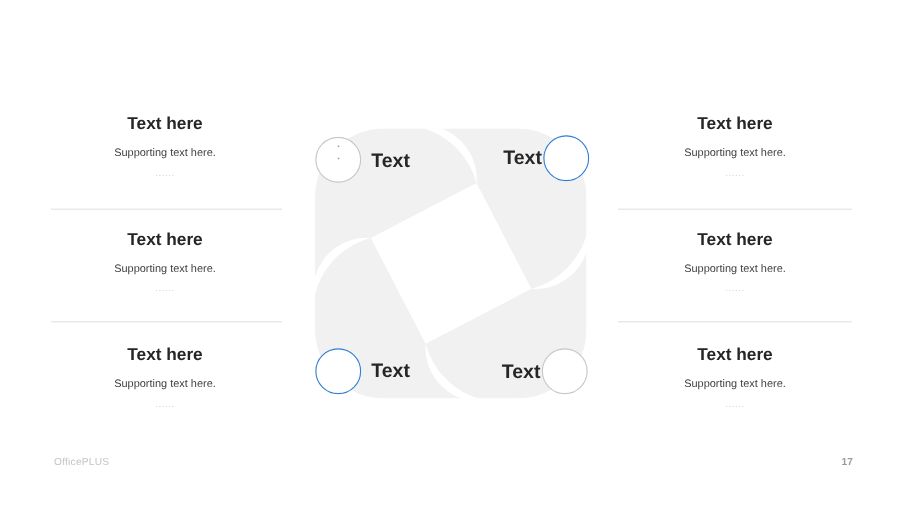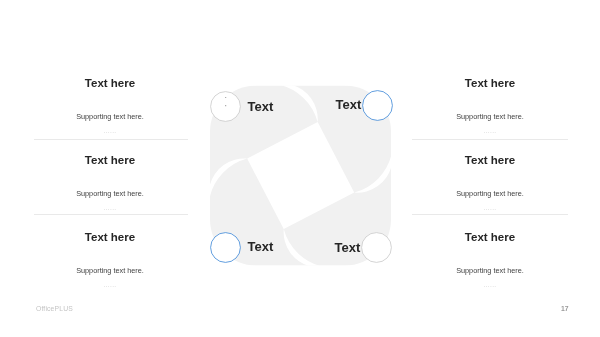--- a/index.html
+++ b/index.html
@@ -6,21 +6,21 @@
   body{width:600px;height:337px;background:#ffffff;overflow:hidden;
        font-family:"Liberation Sans",sans-serif;}
   .slide{position:relative;width:600px;height:337px;background:#fff;overflow:hidden;}
 
   
   .pinwheel{position:absolute;left:0;top:0;width:600px;height:337px;}
 
   
   .block{position:absolute;width:190px;text-align:center;}
   .block .title{font-size:11.5px;font-weight:bold;color:#262626;line-height:12px;}
-  .block .sub{font-size:7.3px;color:#3f3f3f;line-height:8px;margin-top:24px;}
+  .block .sub{font-size:7.3px;color:#3f3f3f;line-height:8px;margin-top:9px;}
   .block .dots{font-size:6.5px;color:#d2d2d2;letter-spacing:.35px;line-height:7px;margin-top:5.5px;}
   .divider{position:absolute;height:1px;background:#e9e9e9;}
 
   
   .node{position:absolute;}
   .node .ic{position:absolute;left:0;top:0;width:31px;height:31px;}
   .node .lbl{position:absolute;font-size:13px;font-weight:bold;color:#262626;
              white-space:nowrap;line-height:10px;}
 
   

